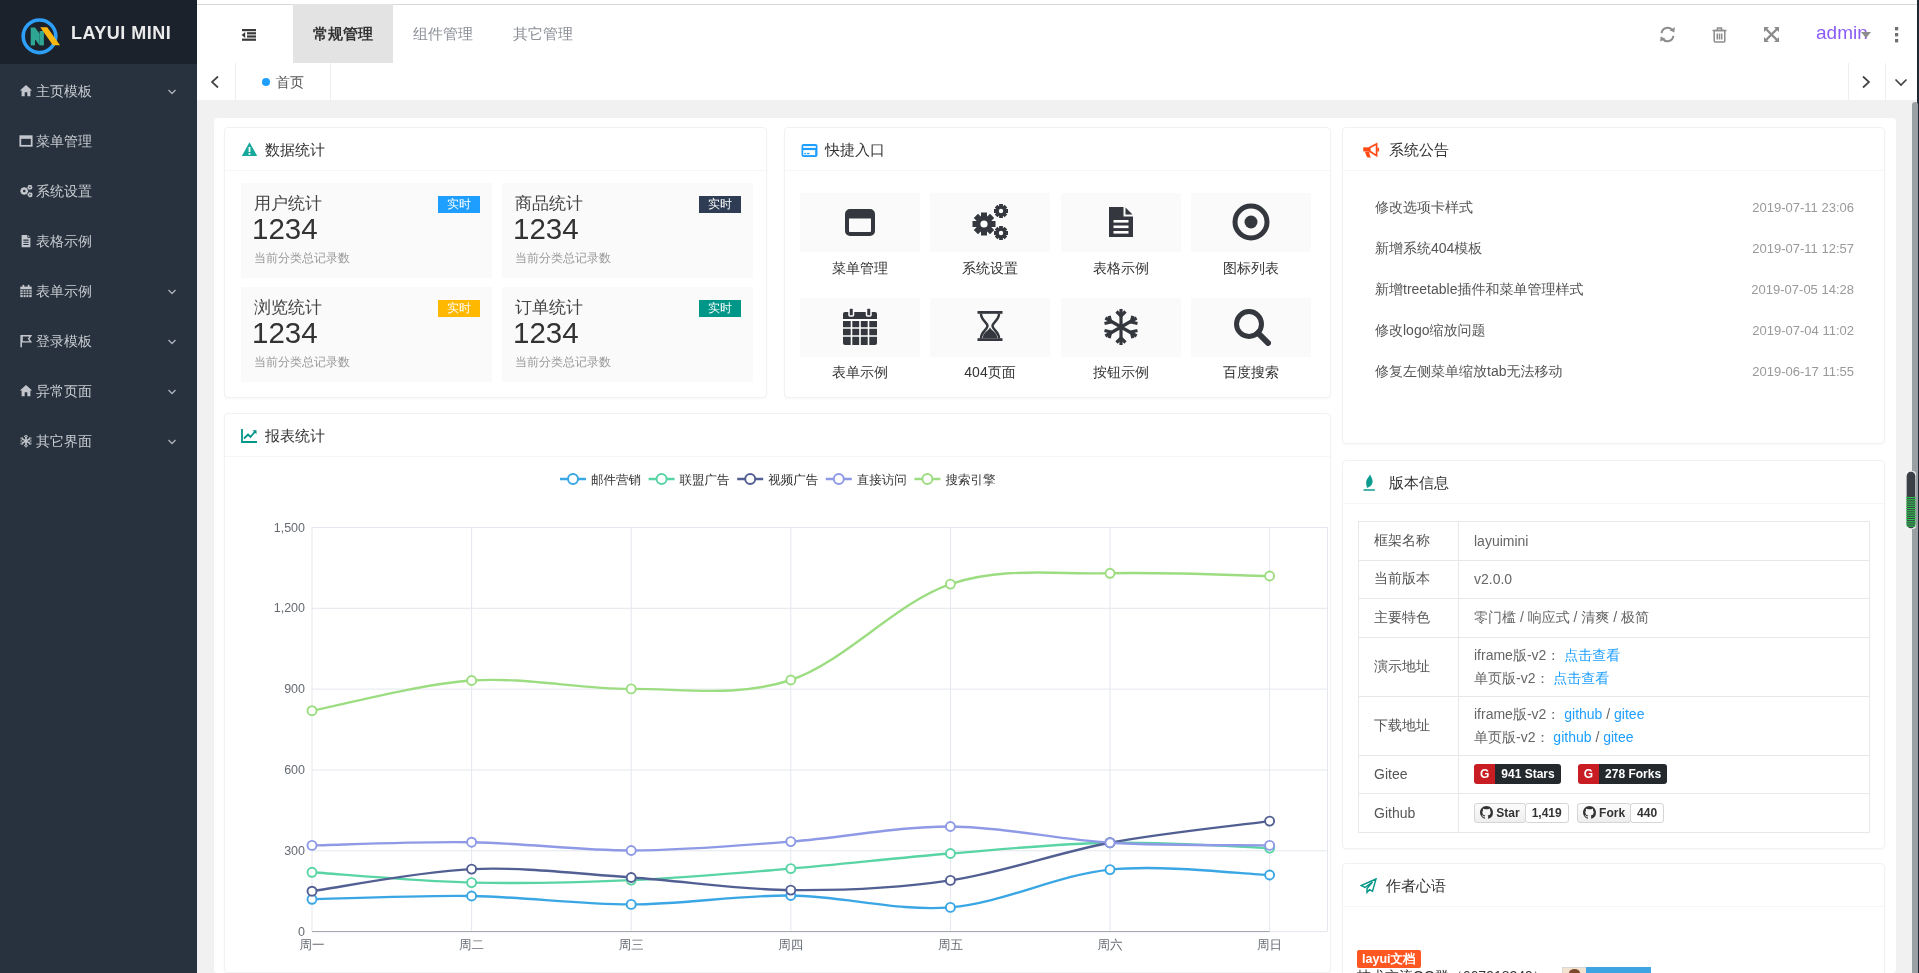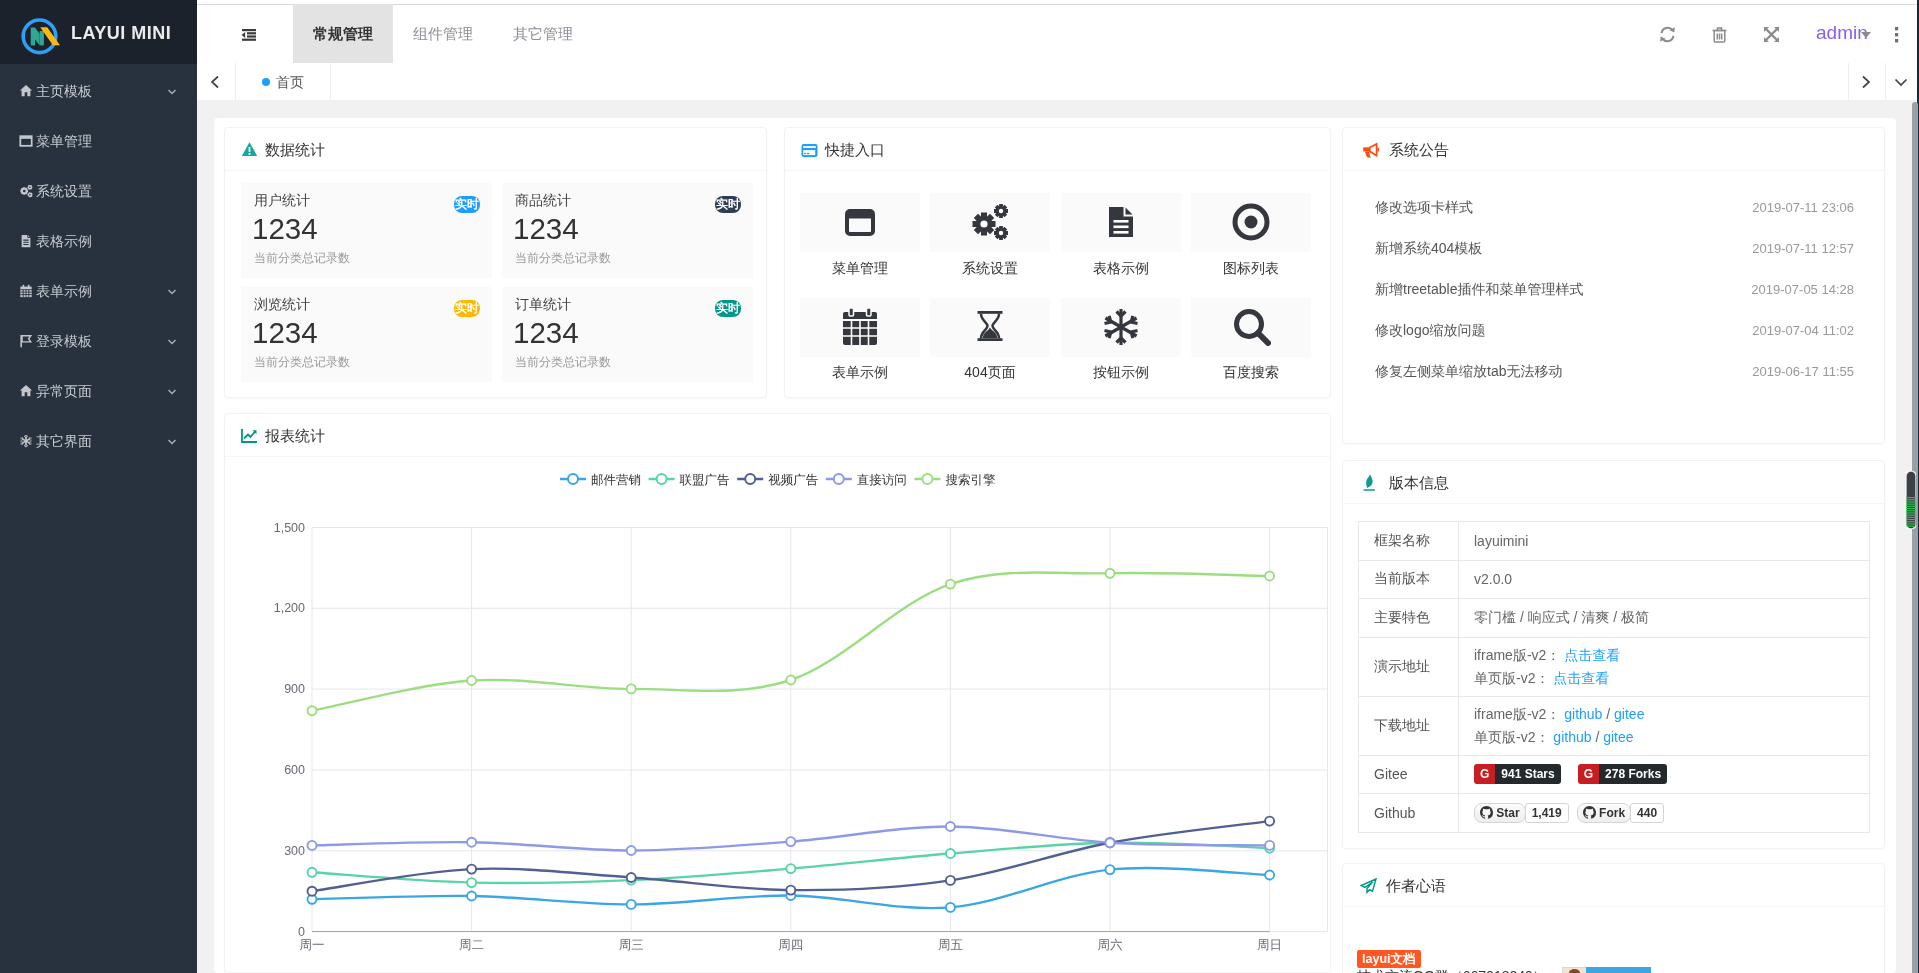--- a/index.html
+++ b/index.html
@@ -22,33 +22,33 @@
 .tcell{position:absolute;top:63px;height:37px;border-right:1px solid #eee}
 #tabhome{position:absolute;left:235px;top:63px;width:95px;height:37px;border-right:1px solid #eee}
 #tabhome .dot{position:absolute;left:27px;top:15px;width:8px;height:8px;border-radius:50%;background:#1e9fff}
 #tabhome .tt{position:absolute;left:41px;top:0;line-height:38px;font-size:14px;color:#555}
 #content{position:absolute;left:197px;top:100px;width:1722px;height:873px;background:#f1f1f1}
 .card{position:absolute;background:#fff;border-radius:4px;border:1px solid #f2f2f2;box-sizing:border-box;box-shadow:0 1px 2px rgba(0,0,0,.03)}
 .chead{position:absolute;left:0;top:0;right:0;height:42px;border-bottom:1px solid #f6f6f6}
 .chead .ci{position:absolute;left:16px;top:13px;width:17px;height:17px}
 .chead .ct{position:absolute;left:40px;top:0;line-height:43px;font-size:15px;color:#333}
 .statbox{position:absolute;width:251px;height:95px;background:#fafafa}
-.statbox .t1{position:absolute;left:13px;top:9px;font-size:14px;color:#444}
+.statbox .t1{position:absolute;left:13px;top:9px;font-size:17px;color:#444}
 .statbox .num{position:absolute;left:11px;top:29px;font-size:29.5px;color:#333}
 .statbox .t2{position:absolute;left:13px;top:67px;font-size:12px;color:#999}
-.badge{position:absolute;right:12px;top:13px;height:17px;line-height:17px;padding:0 1px;border-radius:8px;font-size:12px;font-weight:700;color:#fff}
+.badge{position:absolute;right:12px;top:13px;height:17px;line-height:17px;padding:0 9px;border-radius:0;font-size:12px;font-weight:400;color:#fff}
 .qbox{position:absolute;width:120px;height:59px;background:#fafafa}
 .qlabel{position:absolute;width:120px;text-align:center;font-size:14px;color:#333}
 .nrow{position:absolute;left:0;width:541px;height:41px}
 .nrow .nt{position:absolute;left:32px;top:0;line-height:41px;font-size:14px;color:#555}
 .nrow .nd{position:absolute;right:30px;top:0;line-height:41px;font-size:13px;color:#999}
 table.vtab{position:absolute;border-collapse:collapse;table-layout:fixed}
 table.vtab td{border:1px solid #e8e8e8;font-size:14px;color:#666;padding:0 0 0 15px;vertical-align:middle;box-sizing:border-box}
 a.blue{color:#1e9fff;text-decoration:none}
-.ghb{display:inline-block;height:18px;line-height:18px;padding:0 5px;border:1px solid #d5d5d5;border-radius:8px;background:linear-gradient(#fcfcfc,#eee);font-size:12px;font-weight:bold;color:#333}
+.ghb{display:inline-block;height:18px;line-height:18px;padding:0 5px;border:1px solid #d5d5d5;border-radius:3px;background:linear-gradient(#fcfcfc,#eee);font-size:12px;font-weight:bold;color:#333}
 .ghc{display:inline-block;height:18px;line-height:18px;padding:0 6px;border:1px solid #d5d5d5;border-radius:3px;background:#fff;font-size:12px;font-weight:bold;color:#333;margin-left:-1px}
 </style>
 </head>
 <body>
 
 <div id="sidebar">
  <div id="logo">
   <svg class="abs" style="left:21px;top:17px" width="40" height="40" viewBox="0 0 40 40">
     <circle cx="18.5" cy="19.3" r="16.3" fill="none" stroke="#2e9ff7" stroke-width="3.6"></circle>
     <path d="M9.7 10.5 L14 10.5 L14 28.4 L9.7 28.4 Z" fill="#2fa693"></path>

